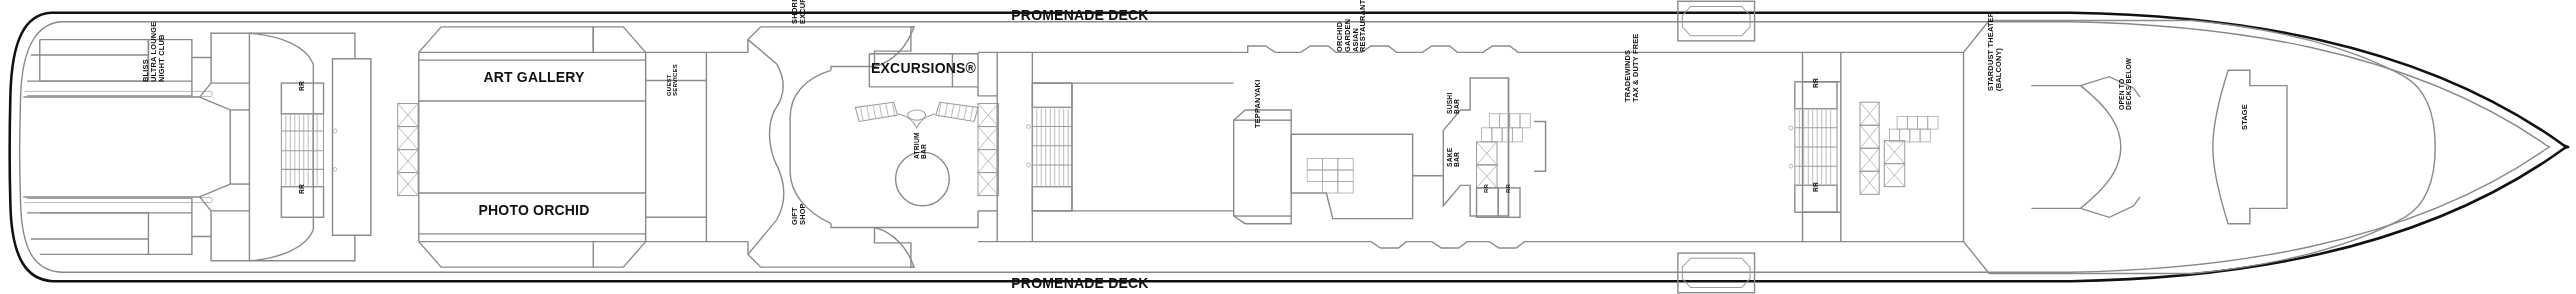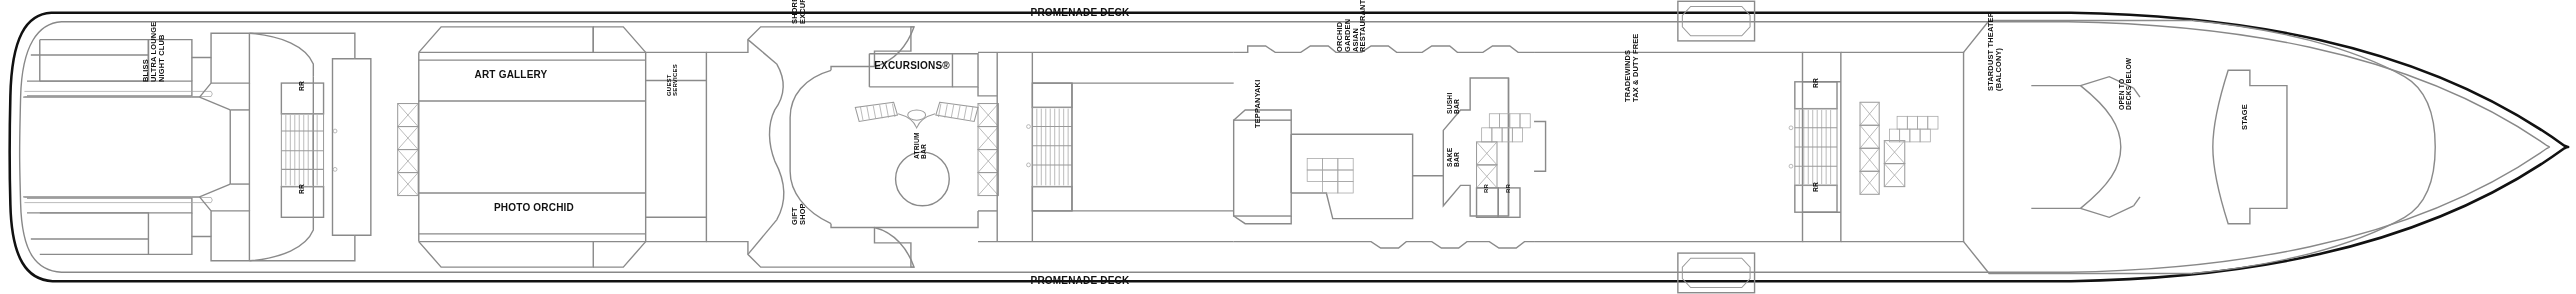--- a/index.html
+++ b/index.html
@@ -8,21 +8,21 @@
   svg.plan{position:absolute;left:0;top:0;width:2576px;height:294px;}
   .hull{fill:none;stroke:#111111;stroke-width:4;}
   .inner{fill:none;stroke:#888888;stroke-width:2.2;}
   .room{fill:none;stroke:#8a8a8a;stroke-width:2.2;}
   .thin{fill:none;stroke:#9a9a9a;stroke-width:1.6;}
   .hair{fill:none;stroke:#a6a6a6;stroke-width:1.2;}
   .lbl{position:absolute;font-family:"Liberation Sans",sans-serif;font-weight:bold;
        color:#111;letter-spacing:0.2px;line-height:1.05;white-space:pre;
        text-align:center;}
   .vert{writing-mode:vertical-rl;text-orientation:mixed;transform:rotate(180deg);}
-  .sz13{font-size:10px;}
+  .sz13{font-size:14px;}
   .sz12{font-size:7.4px;}
   .sz11{font-size:6.7px;}
   .sz10{font-size:6px;}
 </style>
 </head>
 <body>
 
 <div id="deckplan">
 
   <svg class="plan" viewBox="0 0 4030 460" xmlns="http://www.w3.org/2000/svg">
@@ -374,21 +374,21 @@
            C 3470,300 3462,265 3462,230
            C 3462,195 3470,160 3486,110 Z"></path>
     </g>
 
   </svg>
 
   <div class="lbl vert sz12" style="left:142px;top:82px;width:111px;height:0;">BLISS
 ULTRA LOUNGE
 NIGHT CLUB</div>
 
-  <div class="lbl sz13" style="left:399px;top:70px;width:224px;text-align:center;">ART GALLERY</div>
+  <div class="lbl sz13" style="left:422px;top:70px;width:224px;text-align:center;">ART GALLERY</div>
 
   <div class="lbl sz13" style="left:422px;top:203px;width:224px;">PHOTO ORCHID</div>
 
   <div class="lbl vert sz10" style="left:666px;top:96px;width:19px;height:0;">GUEST
 SERVICES</div>
 
   <div class="lbl vert sz12" style="left:791px;top:24px;width:25.6px;height:0;">SHORE
 EXCURSIONS</div>
 
   <div class="lbl sz13" style="left:871px;top:61px;width:82px;">EXCURSIONS®</div>

